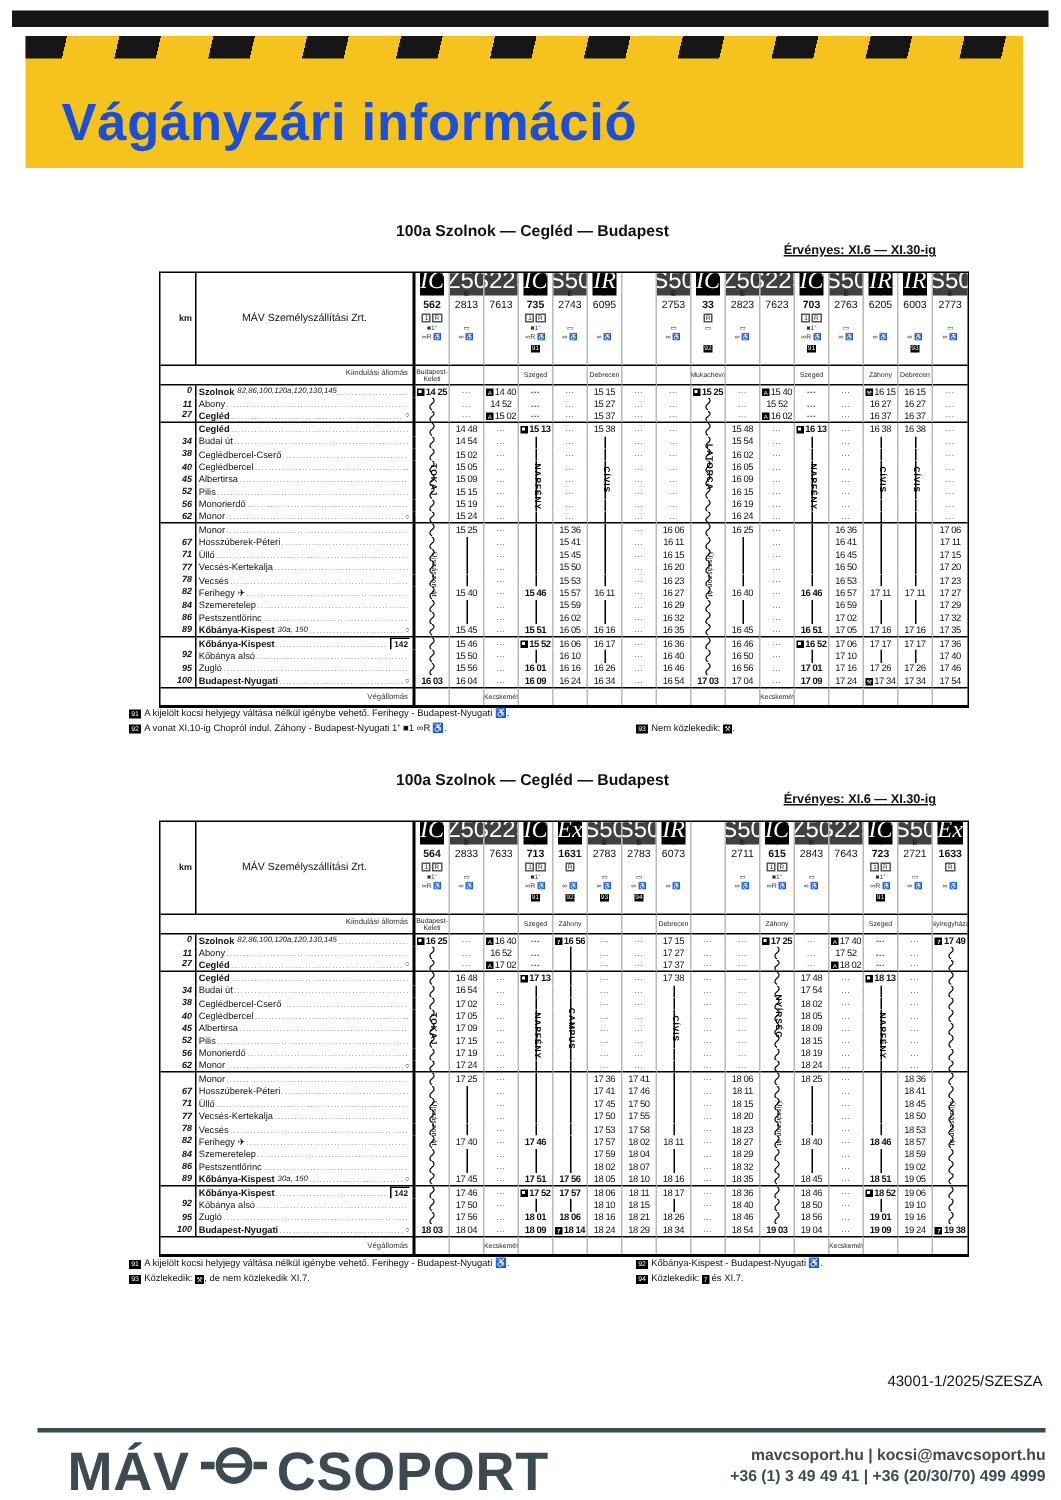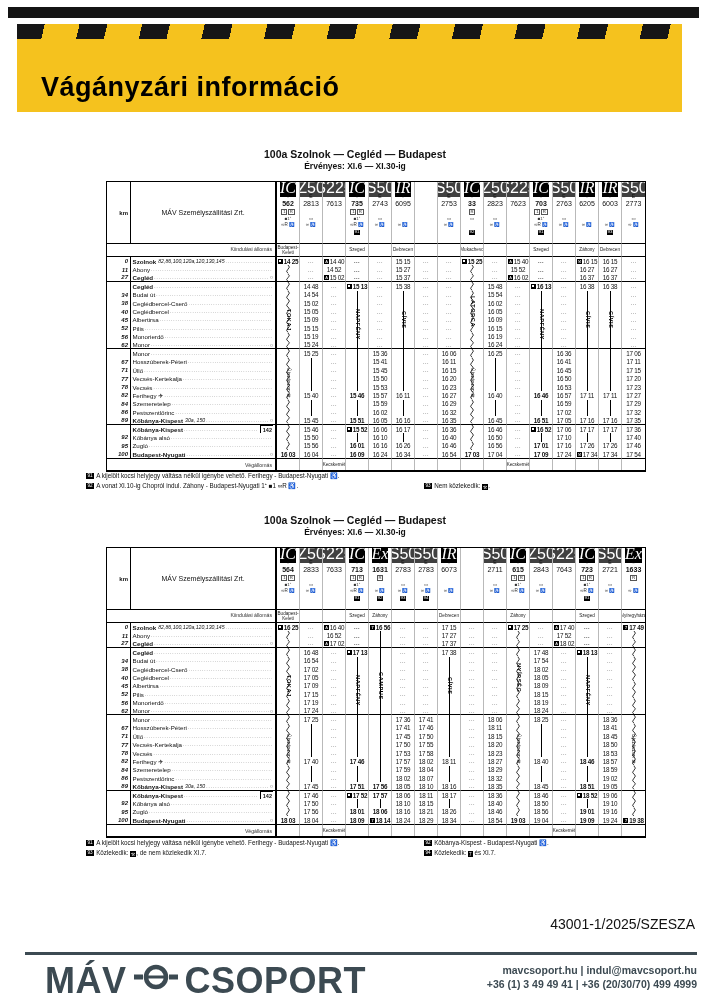--- a/index.html
+++ b/index.html
@@ -3,24 +3,24 @@
 <meta charset="utf-8">
 <style>
   html,body{margin:0;padding:0;background:#fff;}
   .page{position:relative;width:707px;height:1000px;background:#fff;overflow:hidden;
         font-family:"Liberation Sans",sans-serif;color:#111;}
   
   .topbar{position:absolute;left:8px;top:7px;width:691px;height:11px;background:#141414;}
   .banner{position:absolute;left:17px;top:24px;width:665px;height:88px;background:#f5c21e;}
   .stripes{position:absolute;left:0;top:0;width:100%;height:15px;
            background:repeating-linear-gradient(103deg,#161616 0 27px,rgba(0,0,0,0) 27px 61px);}
-  .banner-title{position:absolute;left:24px;top:48px;font-size:27px;font-weight:bold;color:#000000;letter-spacing:0.5px;}
+  .banner-title{position:absolute;left:24px;top:38px;font-size:35px;font-weight:bold;color:#1d4ed8;letter-spacing:0.5px;}
   
   .tt-title{position:absolute;left:86px;width:538px;text-align:center;font-weight:bold;font-size:10.5px;}
-  .tt-sub{position:absolute;left:86px;width:538px;text-align:center;font-weight:bold;font-size:8.5px;}
+  .tt-sub{position:absolute;left:86px;width:538px;text-align:right;font-weight:bold;font-size:8.5px;text-decoration:underline;}
   
   .tbl{position:absolute;left:86px;width:538px;display:grid;
        grid-template-columns:24px 146px repeat(16,23px);
        grid-template-rows:62px 13px repeat(24,8.4px) 12px;
        border:1.5px solid #000;border-bottom-width:2.5px;background:#fff;margin-left:20px;}
   .c{border-right:1px solid #b9b9b9;position:relative;overflow:hidden;display:flex;
      align-items:center;justify-content:center;min-width:0;}
   .ckm{border-right:1px solid #000;}
   .cst{border-right:2px solid #000;}
   .lc{border-right:none;}
@@ -66,21 +66,21 @@
       writing-mode:vertical-rl;font-size:5.6px;font-weight:bold;letter-spacing:0.6px;color:#000;z-index:3;}
   .vns{font-size:4.8px;font-weight:normal;letter-spacing:0.2px;}
   
   .fnblock{position:absolute;left:86px;width:560px;font-size:6.3px;color:#111;}
   .fnline{display:grid;grid-template-columns:338px auto;margin-bottom:2.5px;align-items:start;}
   .fnitem{display:flex;gap:2px;align-items:flex-start;line-height:1.25;}
   .fnb{background:#000;color:#fff;font-size:4.6px;line-height:1;padding:1px 1.5px;margin-top:0.5px;flex:0 0 auto;}
   .ibox{background:#000;color:#fff;font-size:4.6px;padding:0.5px 1px;line-height:1;}
   
   .pageno{position:absolute;left:86px;top:916px;width:538px;text-align:center;font-size:10px;}
-  .docno{position:absolute;left:430px;top:916px;width:265px;text-align:right;font-size:14px;}
+  .docno{position:absolute;left:430px;top:916px;width:265px;text-align:right;font-size:10px;}
   .frule{position:absolute;left:25px;top:952px;width:672px;height:2.5px;background:#3c4a52;}
   .logo{position:absolute;left:45px;top:960px;display:flex;align-items:center;gap:7px;
         color:#3c4a52;font-weight:bold;font-size:36px;letter-spacing:0.5px;}
   .contact{position:absolute;left:360px;top:963px;width:337px;text-align:right;font-size:10.5px;
            font-weight:bold;color:#3c4a52;line-height:1.35;}
 </style>
 </head>
 <body>
 
 <div class="page">
@@ -3421,17 +3421,17 @@
     <span><svg width="44" height="32" viewBox="0 0 44 32">
           <g stroke="#3c4a52" fill="none">
             <circle cx="22" cy="16" r="10" stroke-width="4.5"></circle>
             <path d="M0 16 h9 M35 16 h9" stroke-width="5"></path>
             <path d="M14 16 h16" stroke-width="3"></path>
           </g>
         </svg></span>
     <span>CSOPORT</span>
   </div>
   <div class="contact">
-    <div>mavcsoport.hu | indul@mavcsoport.hu</div>
+    <div>mavcsoport.hu | kocsi@mavcsoport.hu</div>
     <div>+36 (1) 3 49 49 41 | +36 (20/30/70) 499 4999</div>
   </div>
 
 </div>
 
 </body></html>

